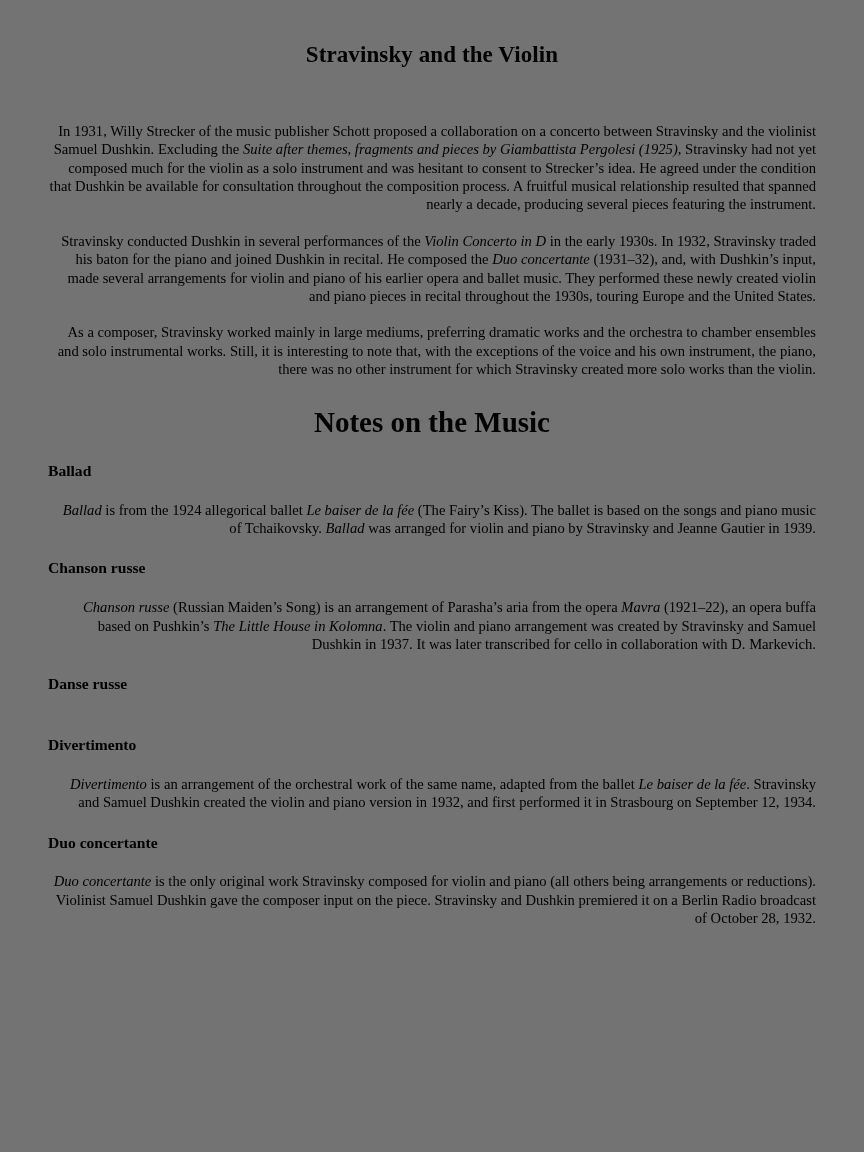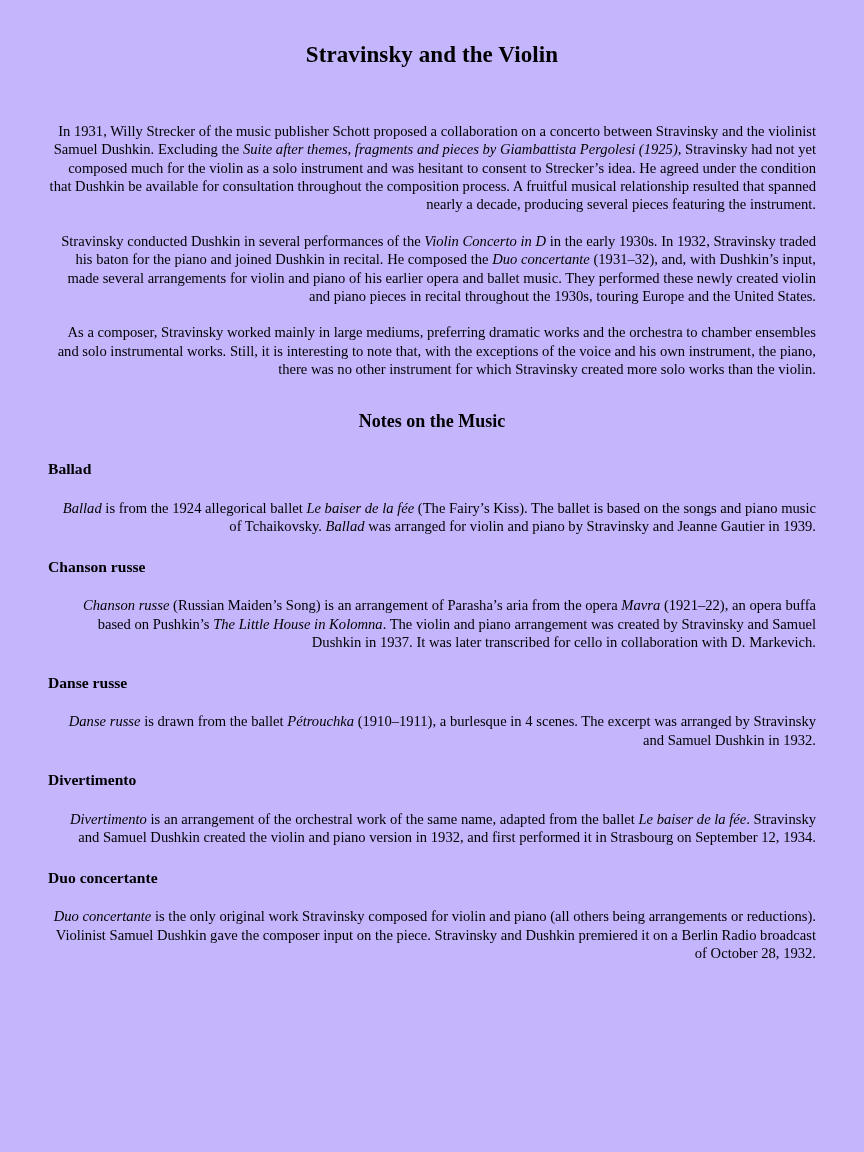--- a/index.html
+++ b/index.html
@@ -11,45 +11,45 @@
     width: 864px;
     height: 1152px;
     font-family: "Liberation Serif", "DejaVu Serif", serif;
     color: #000000;
     -webkit-font-smoothing: antialiased;
   }
   .page {
     position: relative;
     width: 864px;
     height: 1152px;
-    background: #c4b5fd;
+    background: #737373;
     box-sizing: border-box;
     padding: 0;
     overflow: hidden;
   }
   .content {
     position: absolute;
     left: 48px;
     top: 0;
     width: 768px;
   }
   .doc-title {
     font-size: 23px;
     font-weight: bold;
     text-align: center;
     margin: 0;
     padding-top: 41px;
     line-height: 1.25;
     letter-spacing: 0.1px;
   }
   .section-title {
-    font-size: 18px;
+    font-size: 29px;
     font-weight: bold;
     text-align: center;
-    margin: 6px;
+    margin: 0;
     padding-top: 25px;
     padding-bottom: 0;
     line-height: 1.25;
   }
   p.para {
     font-size: 14.6px;
     line-height: 18.4px;
     margin: 0;
     text-align: right;
     hyphens: none;
@@ -93,21 +93,20 @@
         <h3 class="sub-head">Ballad</h3>
         <div class="gap-after-sub"></div>
         <p class="para"><i>Ballad</i><span> is from the 1924 allegorical ballet </span><i>Le baiser de la fée</i><span> (The Fairy’s Kiss). The ballet is based on the songs and piano music of Tchaikovsky. </span><i>Ballad</i><span> was arranged for violin and piano by Stravinsky and Jeanne Gautier in 1939.</span></p>
         <div class="gap-before-sub"></div>
         <h3 class="sub-head">Chanson russe</h3>
         <div class="gap-after-sub"></div>
         <p class="para"><i>Chanson russe</i><span> (Russian Maiden’s Song) is an arrangement of Parasha’s aria from the opera </span><i>Mavra</i><span> (1921–22), an opera buffa based on Pushkin’s </span><i>The Little House in Kolomna</i><span>.  The violin and piano arrangement was created by Stravinsky and Samuel Dushkin in 1937. It was later transcribed for cello in collaboration with D. Markevich.</span></p>
         <div class="gap-before-sub"></div>
         <h3 class="sub-head">Danse russe</h3>
         <div class="gap-after-sub"></div>
-        <p class="para"><i>Danse russe</i><span> is drawn from the ballet </span><i>Pétrouchka</i><span> (1910–1911), a burlesque in 4 scenes. The excerpt was arranged by Stravinsky and Samuel Dushkin in 1932.</span></p>
         <div class="gap-before-sub"></div>
         <h3 class="sub-head">Divertimento</h3>
         <div class="gap-after-sub"></div>
         <p class="para"><i>Divertimento</i><span> is an arrangement of the orchestral work of the same name, adapted from the ballet </span><i>Le baiser de la fée</i><span>. Stravinsky and Samuel Dushkin created the violin and piano version in 1932, and first performed it in Strasbourg on September 12, 1934.</span></p>
         <div class="gap-before-sub"></div>
         <h3 class="sub-head">Duo concertante</h3>
         <div class="gap-after-sub"></div>
         <p class="para"><i>Duo concertante</i><span> is the only original work Stravinsky composed for violin and piano (all others being arrangements or reductions). Violinist Samuel Dushkin gave the composer input on the piece. Stravinsky and Dushkin premiered it on a Berlin Radio broadcast of October 28, 1932.</span></p>
       </div>
 

